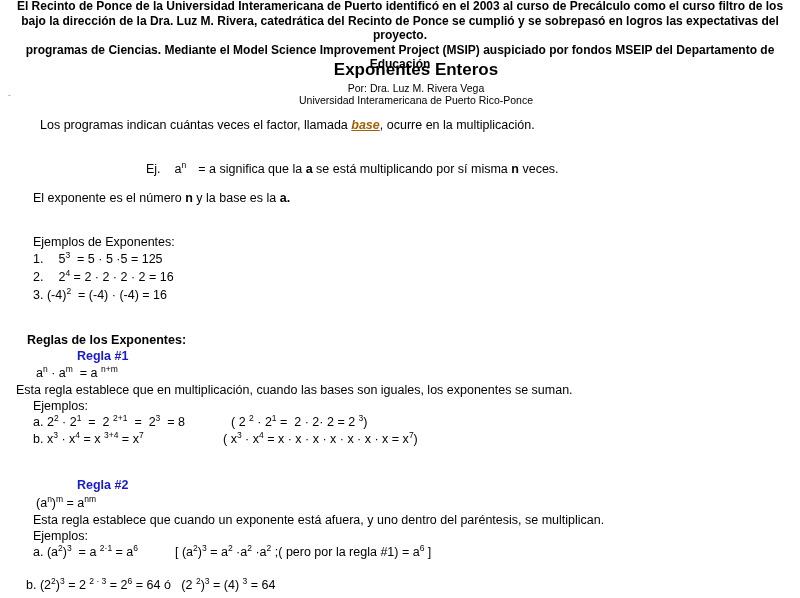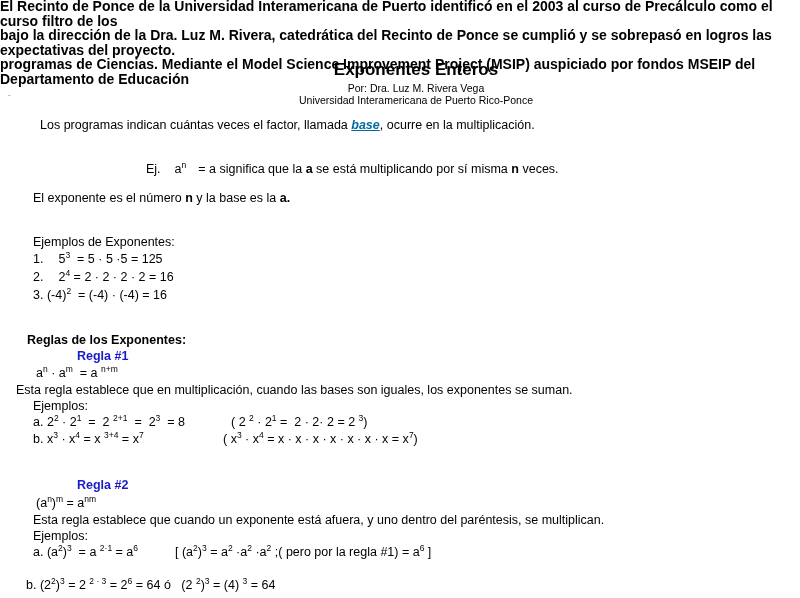--- a/index.html
+++ b/index.html
@@ -1,23 +1,23 @@
 <!DOCTYPE html>
 <html><head>
 <meta charset="utf-8">
 <style>
   html, body { margin:0; padding:0; background:#fff; }
   body { width:800px; height:598px; overflow:hidden; position:relative; font-family:"Liberation Sans", sans-serif; color:#000; }
-  .intro { position:absolute; top:-1px; left:0; width:800px; text-align:left; font-weight:bold; font-size:14px; line-height:14.5px; }
+  .intro { position:absolute; top:-1px; left:0; width:800px; text-align:center; font-weight:bold; font-size:12px; line-height:14.5px; }
   .title { position:absolute; top:60px; left:0; width:832px; text-align:center; font-weight:bold; font-size:17px; }
   .byline { position:absolute; left:0; width:832px; text-align:center; font-size:10.5px; }
   .dash { position:absolute; left:8px; top:90px; font-size:8px; color:#777; }
   .t { position:absolute; font-size:12.5px; white-space:nowrap; }
   sup { font-size:8.5px; vertical-align:5px; line-height:0; }
-  .lnk { color:#0369a1; font-weight:bold; font-style:italic; text-decoration:underline; }
+  .lnk { color:#a16207; font-weight:bold; font-style:italic; text-decoration:underline; }
   .rule { color:#1a1acc; font-weight:bold;margin-left:44px; }
   b { font-weight:bold; }
 </style>
 </head>
 <body>
 
 <div class="intro">
   <div>El Recinto de Ponce de la Universidad Interamericana de Puerto identificó en el  2003 al curso de Precálculo  como el curso filtro de los</div>
   <div>bajo la dirección de la Dra. Luz M. Rivera, catedrática del Recinto de Ponce se cumplió y se sobrepasó en logros las expectativas del proyecto.</div>
   <div>programas de Ciencias. Mediante el Model Science Improvement Project (MSIP) auspiciado por fondos MSEIP del Departamento de Educación</div>

